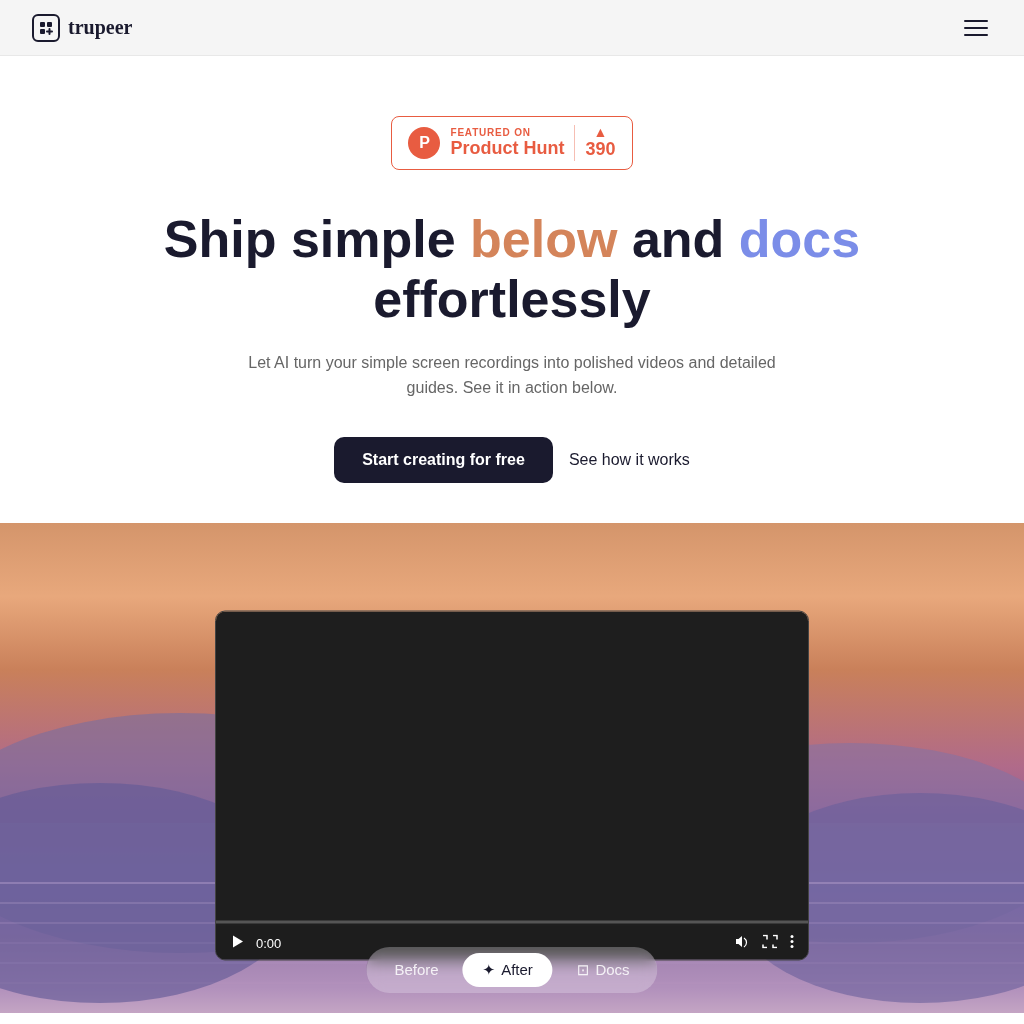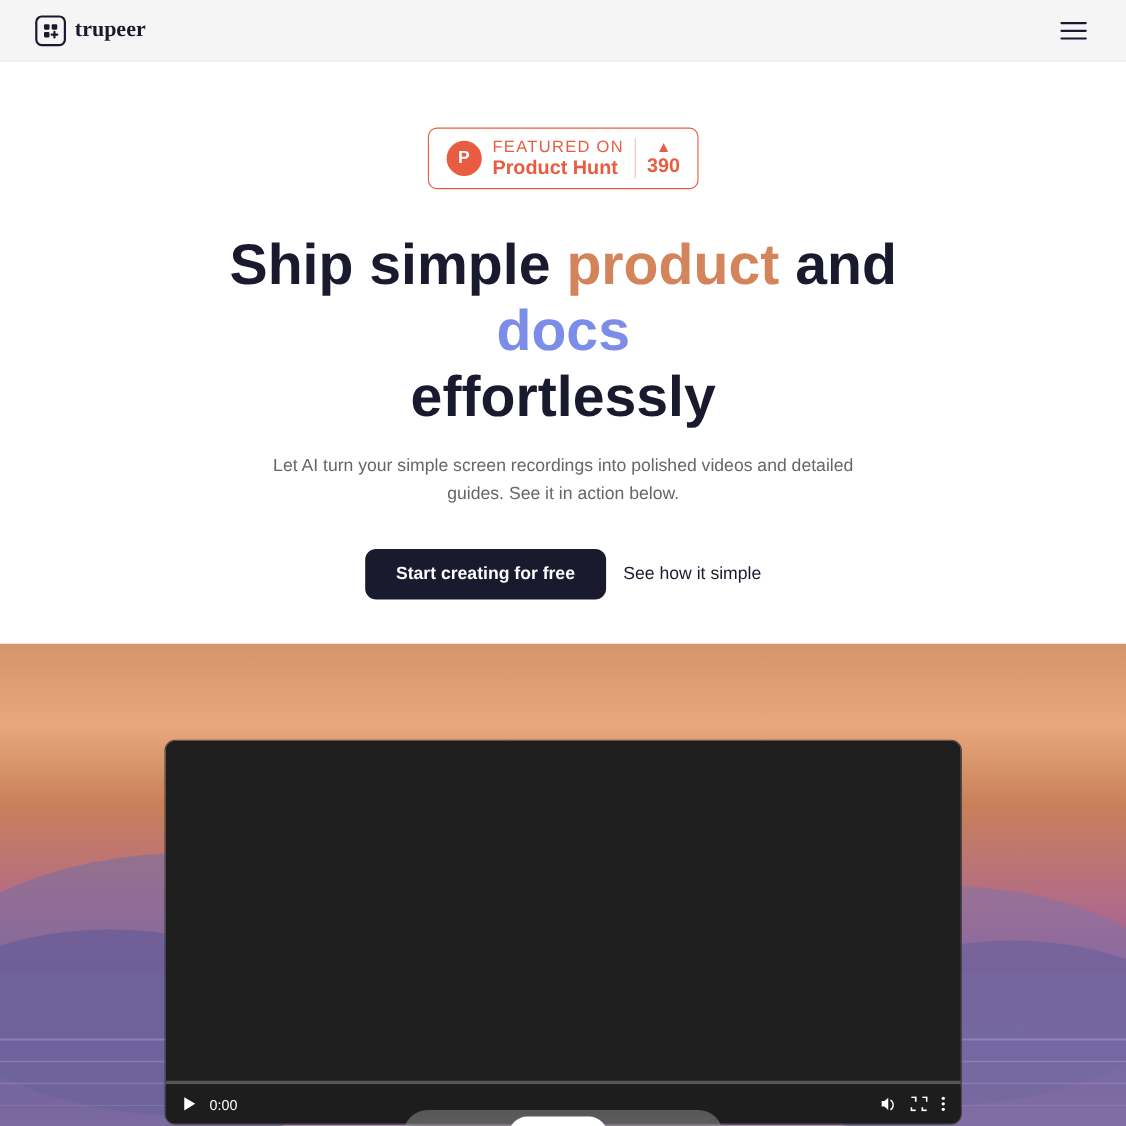--- a/index.html
+++ b/index.html
@@ -36,21 +36,21 @@
       border: 1.5px solid #e85c41; border-radius: 8px;
       padding: 8px 16px; margin-bottom: 40px;
       background: #fff;
     }
     .ph-logo {
       width: 32px; height: 32px; background: #e85c41; border-radius: 50%;
       display: flex; align-items: center; justify-content: center;
       color: #fff; font-size: 16px; font-weight: 700; flex-shrink: 0;
     }
     .ph-text { display: flex; flex-direction: column; align-items: flex-start; }
-    .ph-featured { font-size: 15px; font-weight: 400; color: #e85c41; letter-spacing: 0.08em; text-transform: uppercase; }
+    .ph-featured { font-size: 10px; font-weight: 700; color: #e85c41; letter-spacing: 0.08em; text-transform: uppercase; }
     .ph-name { font-size: 18px; font-weight: 700; color: #e85c41; }
     .ph-divider { width: 1px; height: 36px; background: #e85c41; opacity: 0.4; }
     .ph-votes { display: flex; flex-direction: column; align-items: center; }
     .ph-arrow { color: #e85c41; font-size: 14px; line-height: 1; }
     .ph-count { font-size: 18px; font-weight: 700; color: #e85c41; line-height: 1.2; }
 
     
     .headline {
       font-size: 52px; font-weight: 800; line-height: 1.15;
       color: #1a1a2e; margin-bottom: 20px; max-width: 700px;
@@ -102,21 +102,21 @@
       position: absolute; top: 0; left: 0;
     }
     
     .hills {
       position: absolute; bottom: 0; left: 0; width: 100%; height: 100%;
     }
 
     .video-player {
       position: absolute;
       top: 50%; left: 50%; transform: translate(-50%, -45%);
-      width: 725px; height: 350px;
+      width: 594px; height: 350px;
       background: #2a2a2a; border-radius: 10px;
       border: 1px solid #444;
       overflow: hidden;
     }
     .video-content { width: 100%; height: 100%; background: #1e1e1e; }
     .video-controls {
       position: absolute; bottom: 0; left: 0; right: 0;
       background: rgba(30,30,30,0.95); padding: 8px 14px;
       display: flex; align-items: center; gap: 12px;
     }
@@ -178,28 +178,28 @@
       <span class="ph-name">Product Hunt</span>
     </div>
     <div class="ph-divider"></div>
     <div class="ph-votes">
       <span class="ph-arrow">▲</span>
       <span class="ph-count">390</span>
     </div>
   </div>
 
   <h1 class="headline">
-    <span>Ship simple </span><span class="videos-word">product</span><span> and </span><span class="docs-word">docs</span><br><span> effortlessly</span>
+    <span>Ship simple </span><span class="videos-word">below</span><span> and </span><span class="docs-word">docs</span><br><span> effortlessly</span>
   </h1>
 
   <p class="subheadline">Let AI turn your simple screen recordings into polished videos and detailed guides. See it in action below.</p>
 
   <div class="cta-row">
     <button class="btn-primary">Start creating for free</button>
-    <button class="btn-secondary">See how it simple</button>
+    <button class="btn-secondary">See how it works</button>
   </div>
 </section>
 
 <div class="video-section">
   <div class="video-bg">
 
     <div class="video-bg-gradient"></div>
 
     <svg class="hills" viewBox="0 0 1024 490" preserveAspectRatio="xMidYMid slice" xmlns="http://www.w3.org/2000/svg">
 

